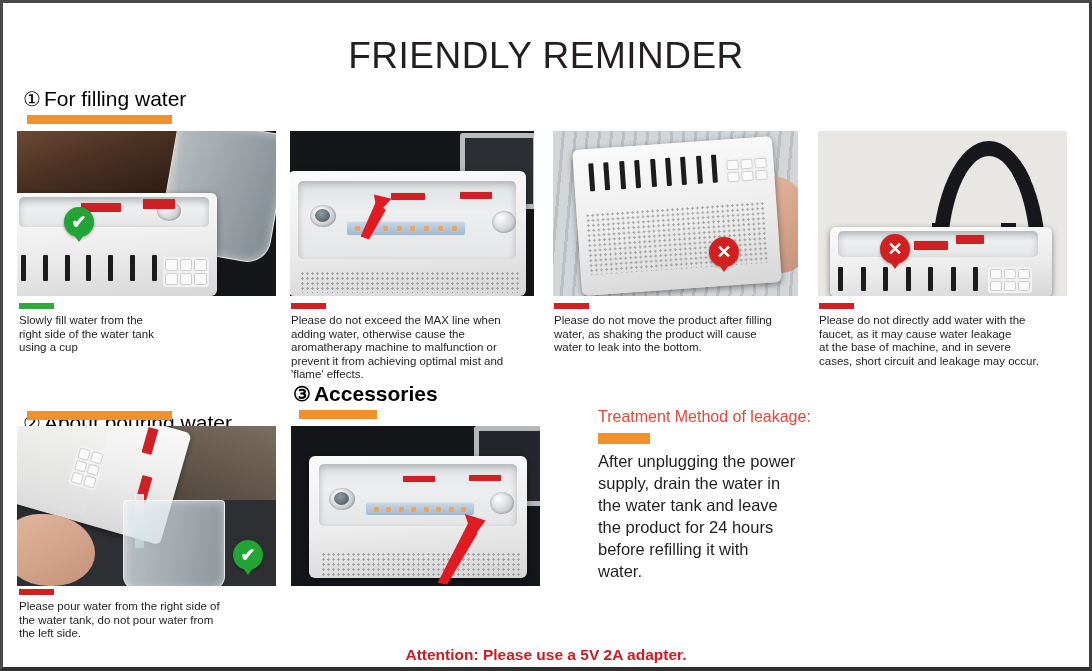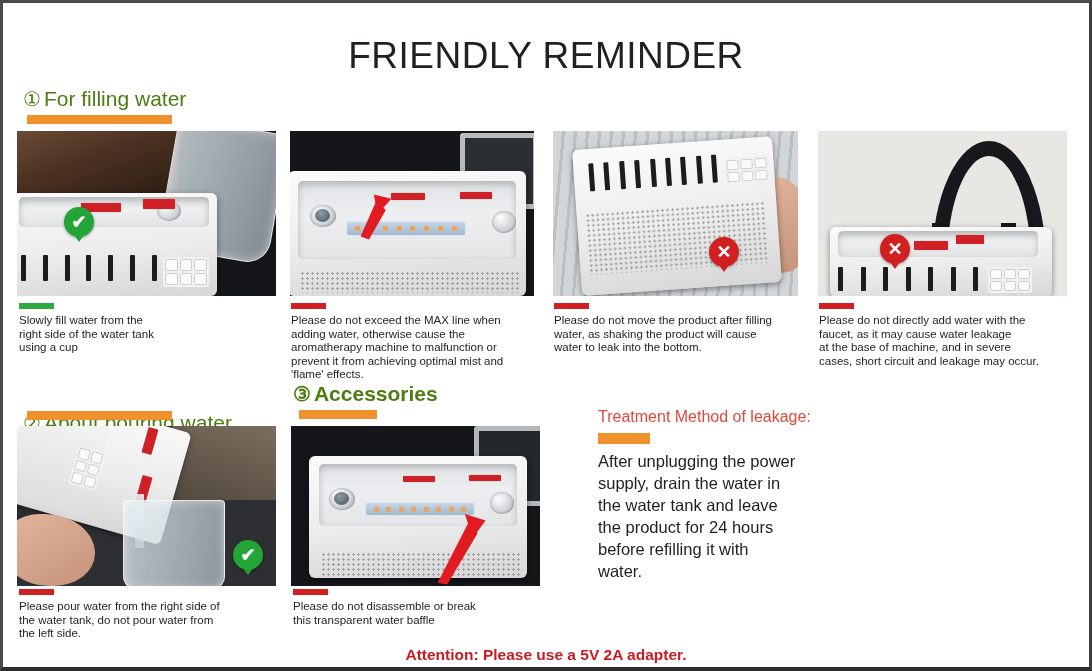--- a/index.html
+++ b/index.html
@@ -35,21 +35,21 @@
     font-weight: 400;
     letter-spacing: 0.5px;
     color: #231f20;
     font-family: "Liberation Sans", sans-serif;
   }
 
   
   .sec-head {
     position: absolute;
     font-size: 21px;
-    color: #4d7c0f;
+    color: #000000;
     font-weight: 400;
     white-space: nowrap;
   }
   .sec-head .numtag {
     font-size: 20px;
     margin-right: 3px;
   }
   .head-bar {
     position: absolute;
     height: 9px;
@@ -508,21 +508,16 @@
 water.</div>
   </div>
 
   <div class="caption" id="cap-5">
     <div class="cap-bar red"></div>
     <div class="cap-text">Please pour water from the right side of
 the water tank, do not pour water from
 the left side.</div>
   </div>
 
-  <div class="caption" id="cap-6">
-    <div class="cap-bar red"></div>
-    <div class="cap-text">Please do not disassemble or break
-this transparent water baffle</div>
-  </div>
 
   <div id="footer-note">Attention: Please use a 5V 2A adapter.</div>
 
 </div>
 
 </body></html>

